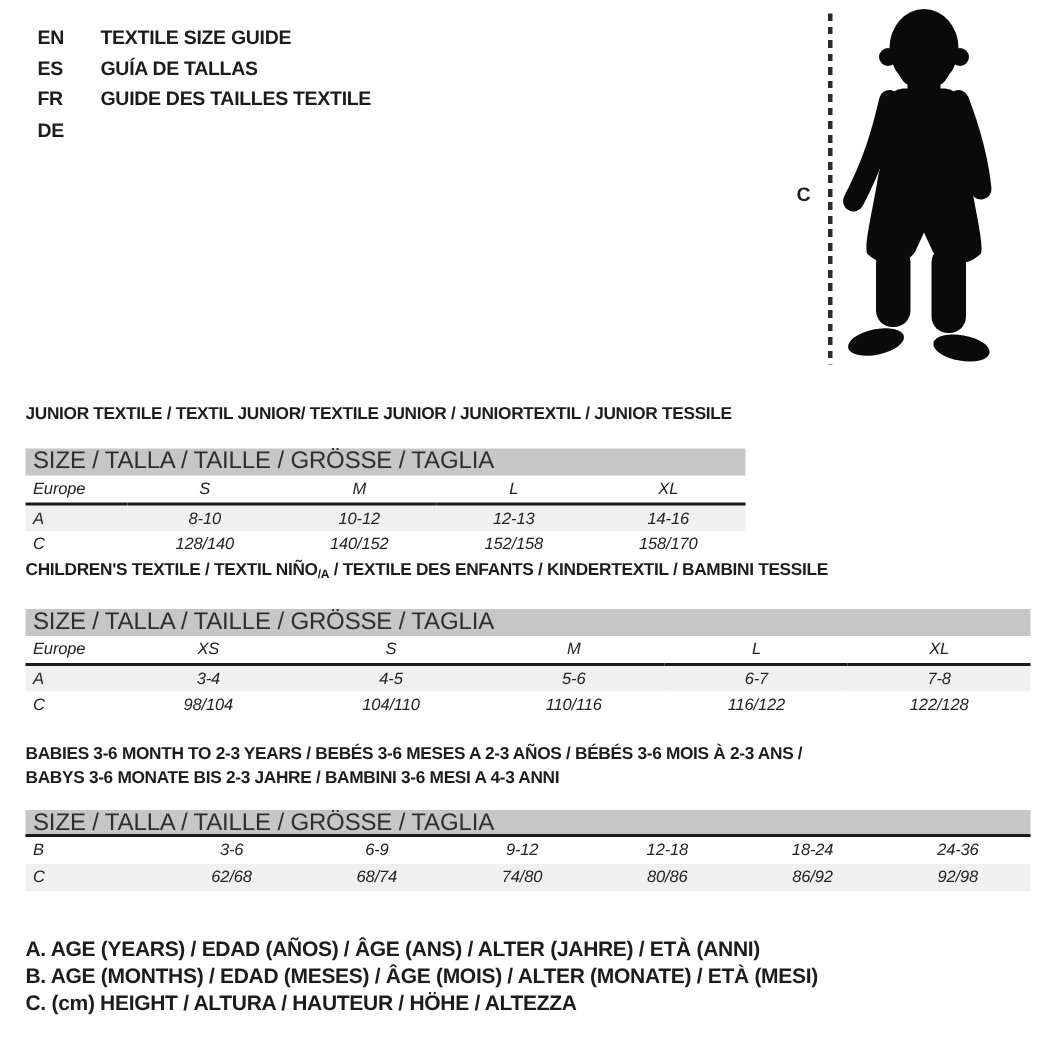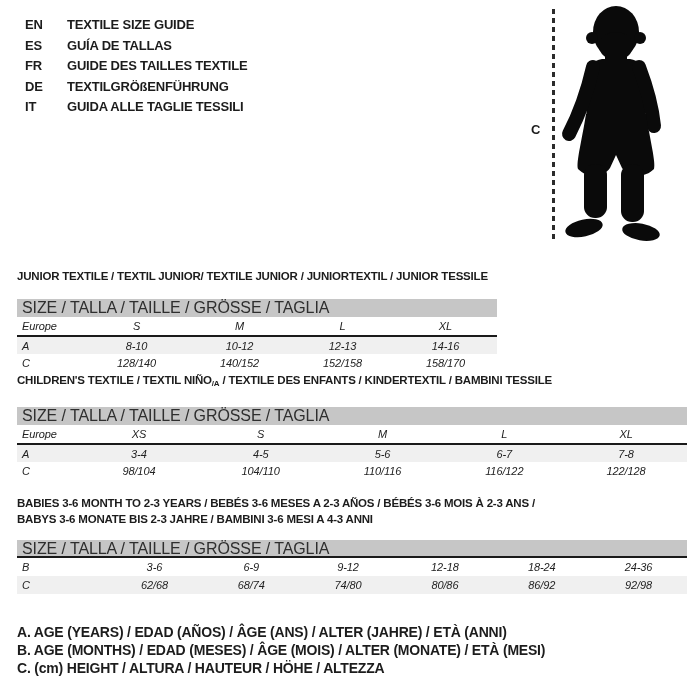--- a/index.html
+++ b/index.html
@@ -70,25 +70,20 @@
       <div class="lang-row">
         <span class="lang-code">ES</span>
         <span class="lang-title">GUÍA DE TALLAS</span>
       </div>
       <div class="lang-row">
         <span class="lang-code">FR</span>
         <span class="lang-title">GUIDE DES TAILLES TEXTILE</span>
       </div>
       <div class="lang-row">
         <span class="lang-code">DE</span>
-        <span class="lang-title">TEXTILGRÖßENFÜHRUNG</span>
-      </div>
-      <div class="lang-row">
-        <span class="lang-code">IT</span>
-        <span class="lang-title">GUIDA ALLE TAGLIE TESSILI</span>
       </div>
     </div>
 
   <div class="dash-line"></div>
   <div class="c-label">C</div>
   <svg class="baby-svg" width="120" height="240" viewBox="0 0 120 240" aria-hidden="true">
     <g fill="#0a0a0a" stroke="none">
 
       <ellipse cx="60" cy="28" rx="23" ry="26"></ellipse>
       <circle cx="36" cy="34" r="6"></circle>

